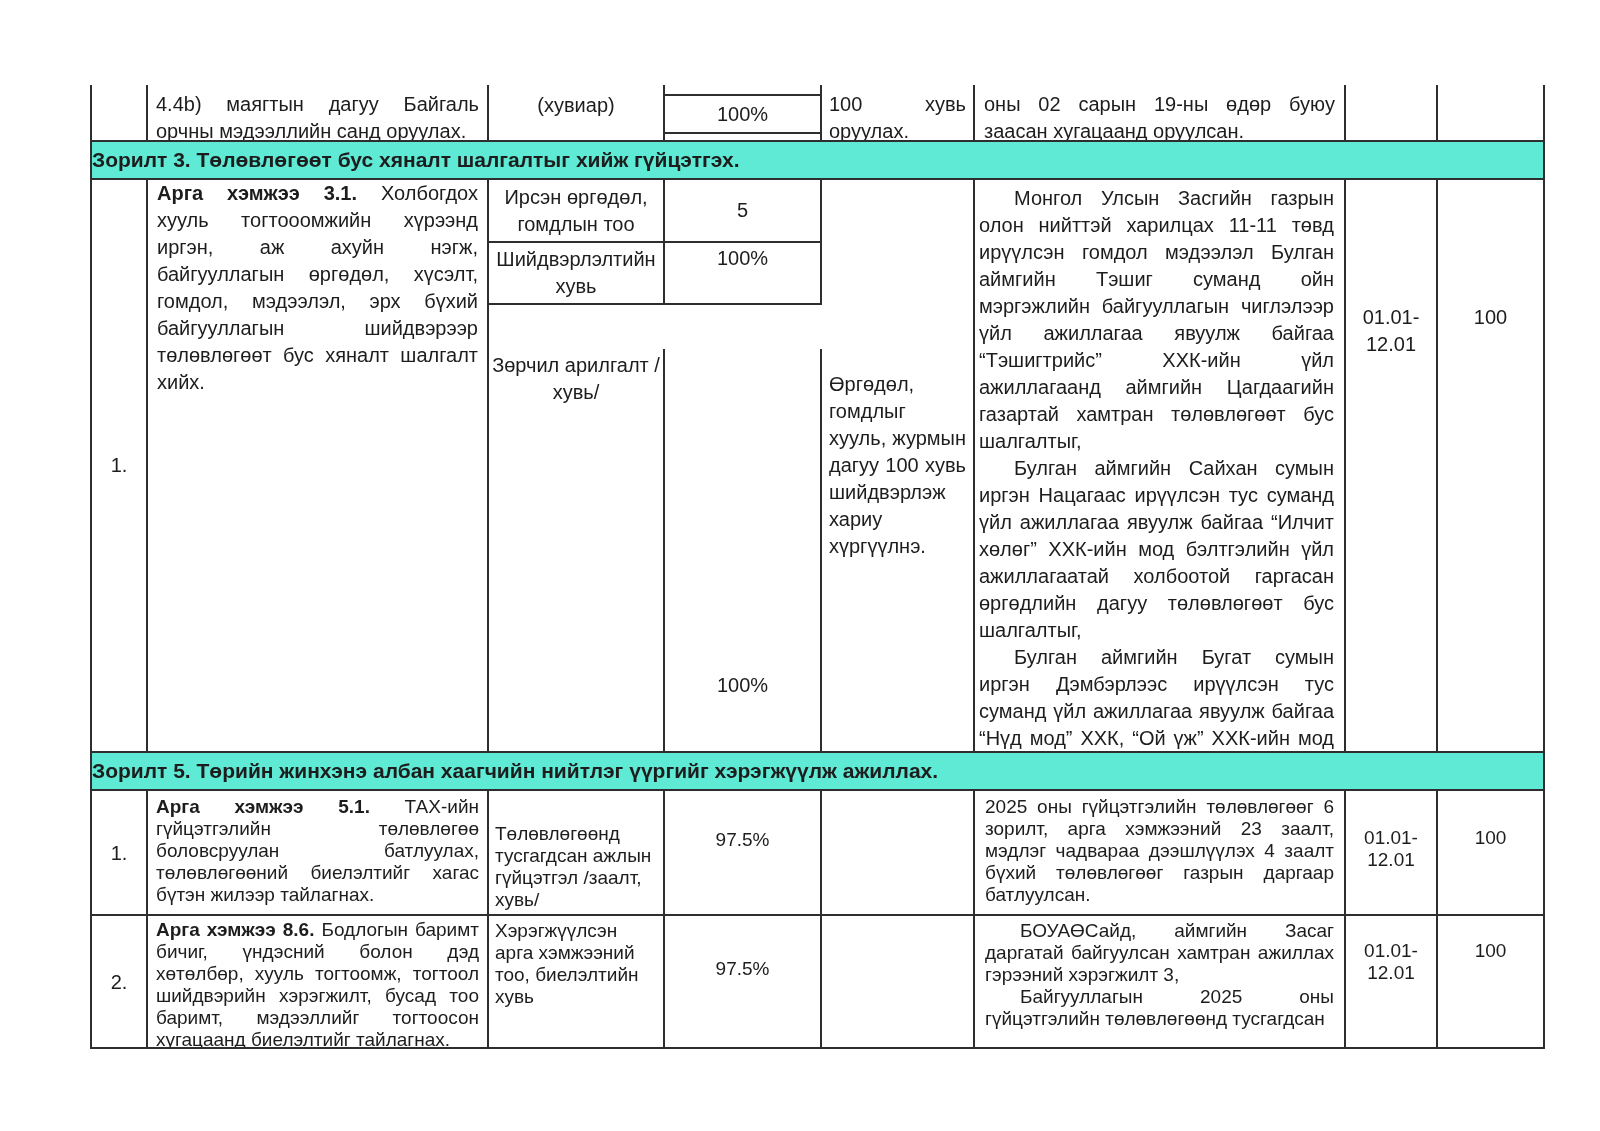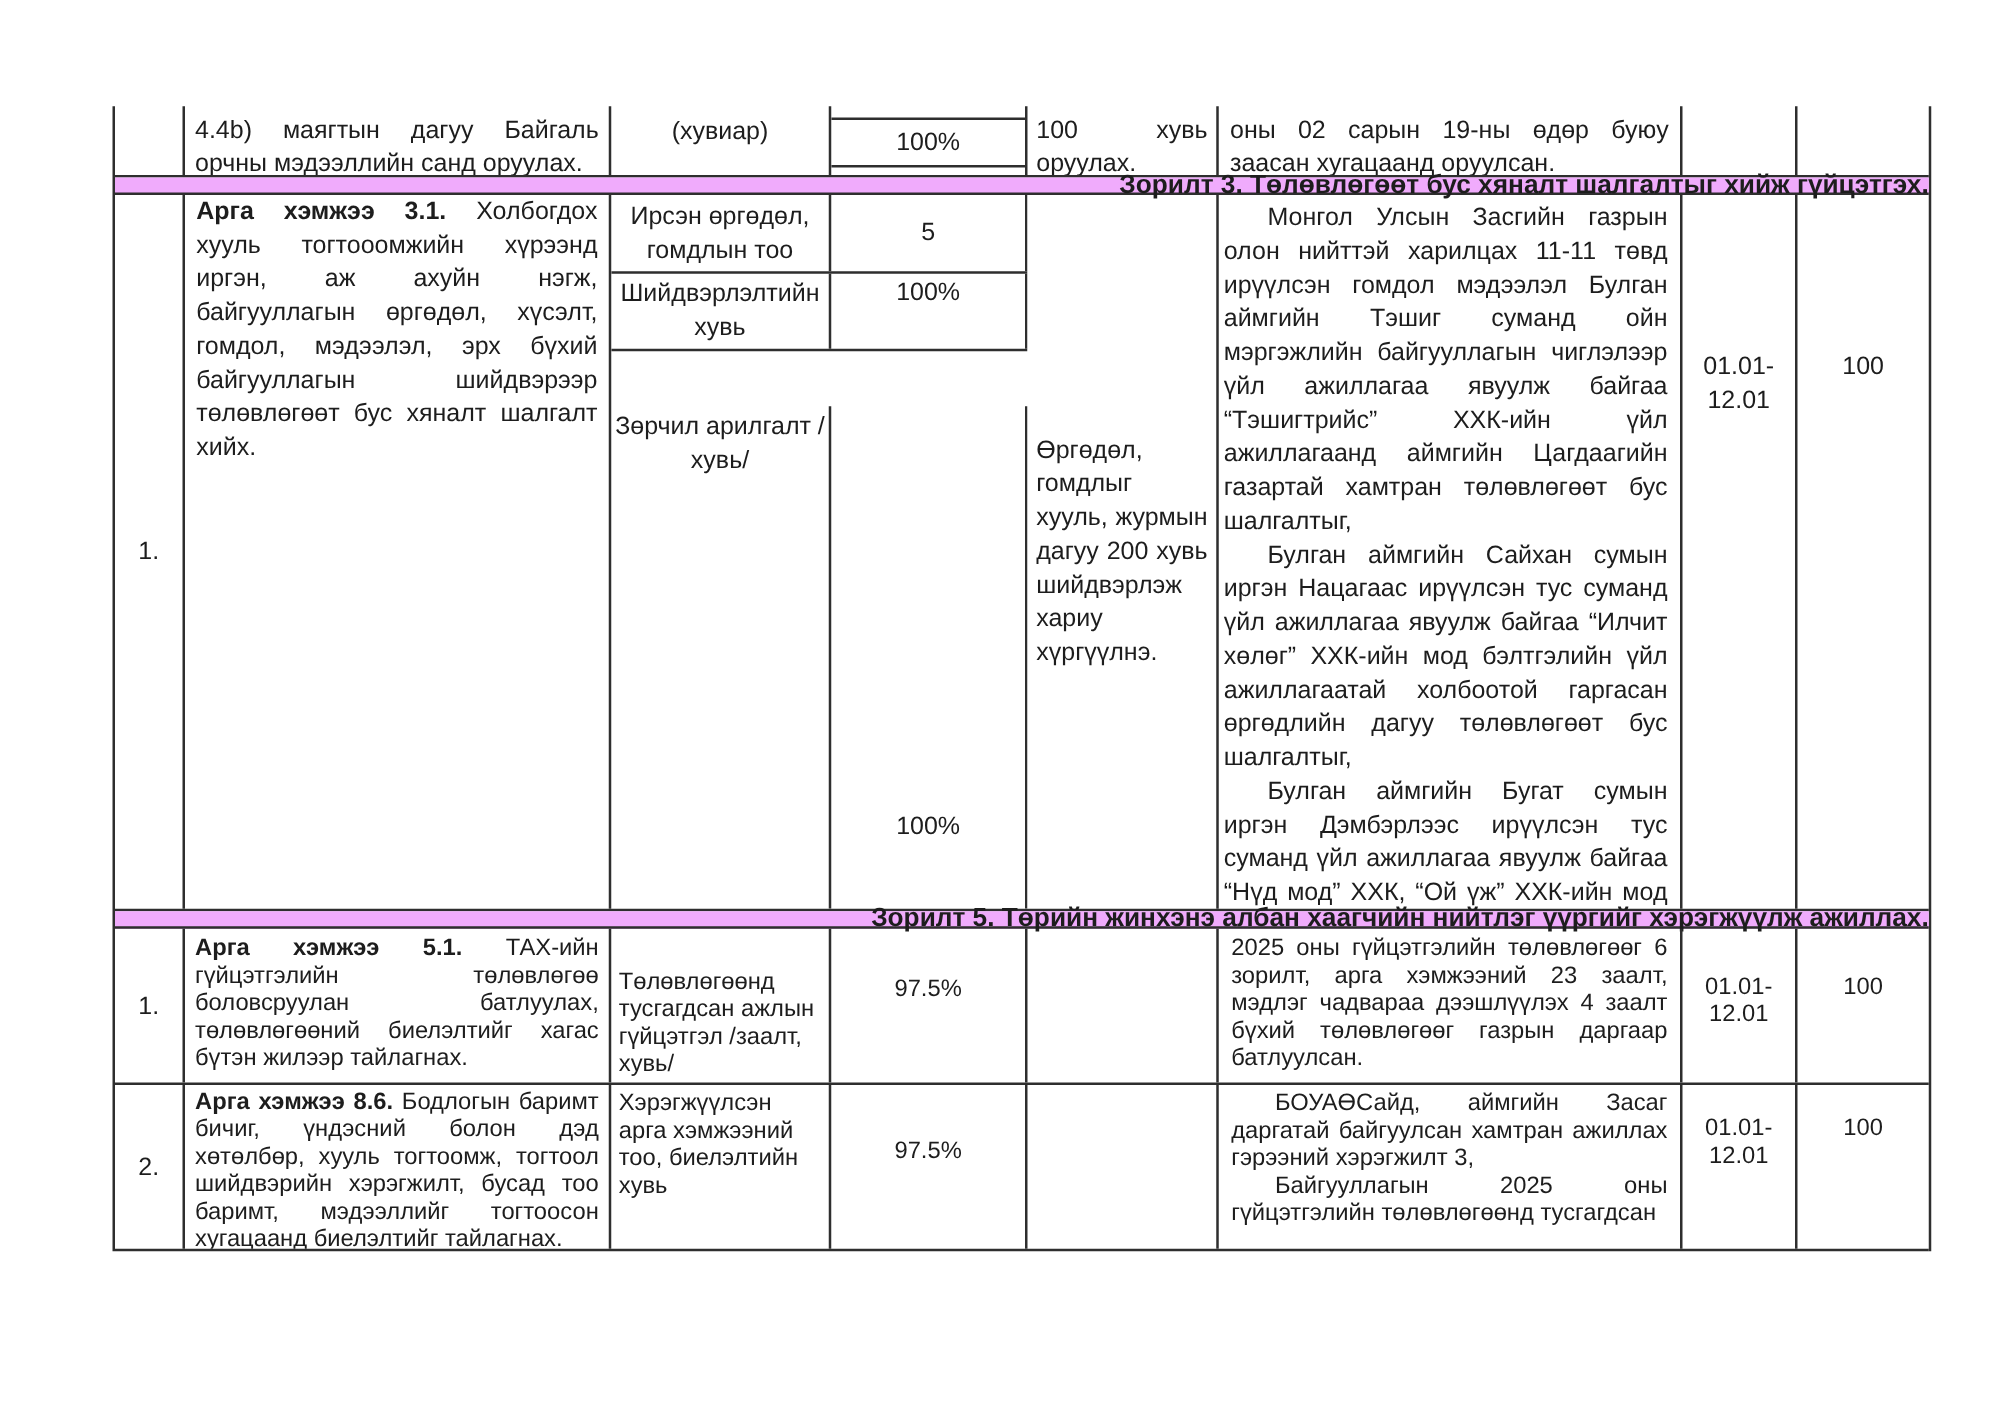--- a/index.html
+++ b/index.html
@@ -6,22 +6,22 @@
   body{width:1600px;height:1131px;font-family:"Liberation Sans",sans-serif;color:#1d1d1d;}
   .page{position:relative;width:1600px;height:1131px;background:#fff;overflow:hidden;}
   .tbl{position:absolute;left:90px;top:85px;width:1455px;box-sizing:border-box;
        border-left:2px solid #2e2e2e;border-right:2px solid #2e2e2e;}
   .row{display:grid;grid-template-columns:56px 341px 176px 157px 153px 371px 92px auto;
        box-sizing:border-box;border-bottom:2px solid #2e2e2e;}
   .row31{display:grid;grid-template-columns:56px 341px 333px 153px 371px 92px auto;
        box-sizing:border-box;border-bottom:2px solid #2e2e2e;}
   .cell{box-sizing:border-box;border-right:2px solid #2e2e2e;overflow:hidden;position:relative;}
   .row > .cell:last-child, .row31 > .cell:last-child{border-right:none;}
-  .band{box-sizing:border-box;height:14px;background:#f0abfc;border-bottom:2px solid #2e2e2e;
-        display:flex;align-items:center;justify-content:flex-end;
+  .band{box-sizing:border-box;height:38px;background:#5eead4;border-bottom:2px solid #2e2e2e;
+        display:flex;align-items:center;justify-content:flex-start;
         font-weight:bold;font-size:21px;}
   .s3t{font-size:20px;line-height:27px;}
   .s5t{font-size:19px;line-height:22px;}
   .just{text-align:justify;}
   .ctr{text-align:center;}
   .b{font-weight:bold;}
   p{margin:0;}
   .ind{text-indent:35px;}
   
   .rowA{height:57px;}
@@ -133,21 +133,21 @@
             <div class="scell lbl3 ctr">
               <span>Зөрчил арилгалт /хувь/</span>
             </div>
             <div class="scell val3">
               <span>100%</span>
             </div>
           </div>
         </div>
       </div>
       <div class="cell target just">
-        <p>Өргөдөл, гомдлыг хууль, журмын дагуу 200 хувь шийдвэрлэж хариу хүргүүлнэ.</p>
+        <p>Өргөдөл, гомдлыг хууль, журмын дагуу 100 хувь шийдвэрлэж хариу хүргүүлнэ.</p>
       </div>
       <div class="cell result just">
         <p class="ind">Монгол Улсын Засгийн газрын олон нийттэй харилцах 11-11 төвд ирүүлсэн гомдол мэдээлэл Булган аймгийн Тэшиг суманд ойн мэргэжлийн байгууллагын чиглэлээр үйл ажиллагаа явуулж байгаа “Тэшигтрийс” ХХК-ийн үйл ажиллагаанд аймгийн Цагдаагийн газартай хамтран төлөвлөгөөт бус шалгалтыг,</p>
         <p class="ind">Булган аймгийн Сайхан сумын иргэн Нацагаас ирүүлсэн тус суманд үйл ажиллагаа явуулж байгаа “Илчит хөлөг” ХХК-ийн мод бэлтгэлийн үйл ажиллагаатай холбоотой гаргасан өргөдлийн дагуу төлөвлөгөөт бус шалгалтыг,</p>
         <p class="ind">Булган аймгийн Бугат сумын иргэн Дэмбэрлээс ирүүлсэн тус суманд үйл ажиллагаа явуулж байгаа “Нүд мод” ХХК, “Ой үж” ХХК-ийн мод бэлтгэлийн үйл ажиллагаатай холбоотой гаргасан өргөдлийн дагуу төлөвлөгөөт бус шалгалтыг тус тус хийж өргөдөл гаргасан иргэдэд шалгалтын хариуг мэдэгдсэн.</p>
       </div>
       <div class="cell period">
         <span style="display:block;">01.01-</span>
         <span style="display:block;">12.01</span>
       </div>

